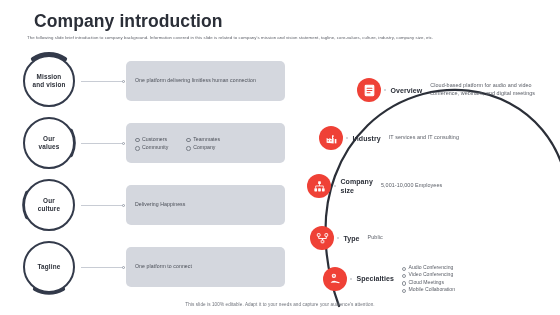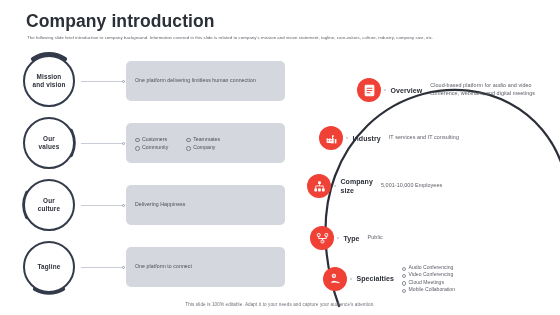--- a/index.html
+++ b/index.html
@@ -11,21 +11,21 @@
   }
   .slide {
     position: relative;
     width: 560px; height: 315px;
     background: #ffffff;
   }
 
   
   .title {
     position: absolute;
-    left: 26px; top: 11px;
+    left: 34px; top: 11px;
     font-size: 17.5px;
     font-weight: 600;
     letter-spacing: .1px;
     color: #2b2f38;
     text-align: right;
   }
   .subtitle {
     position: absolute;
     left: 27px; top: 35px;
     width: 510px;

